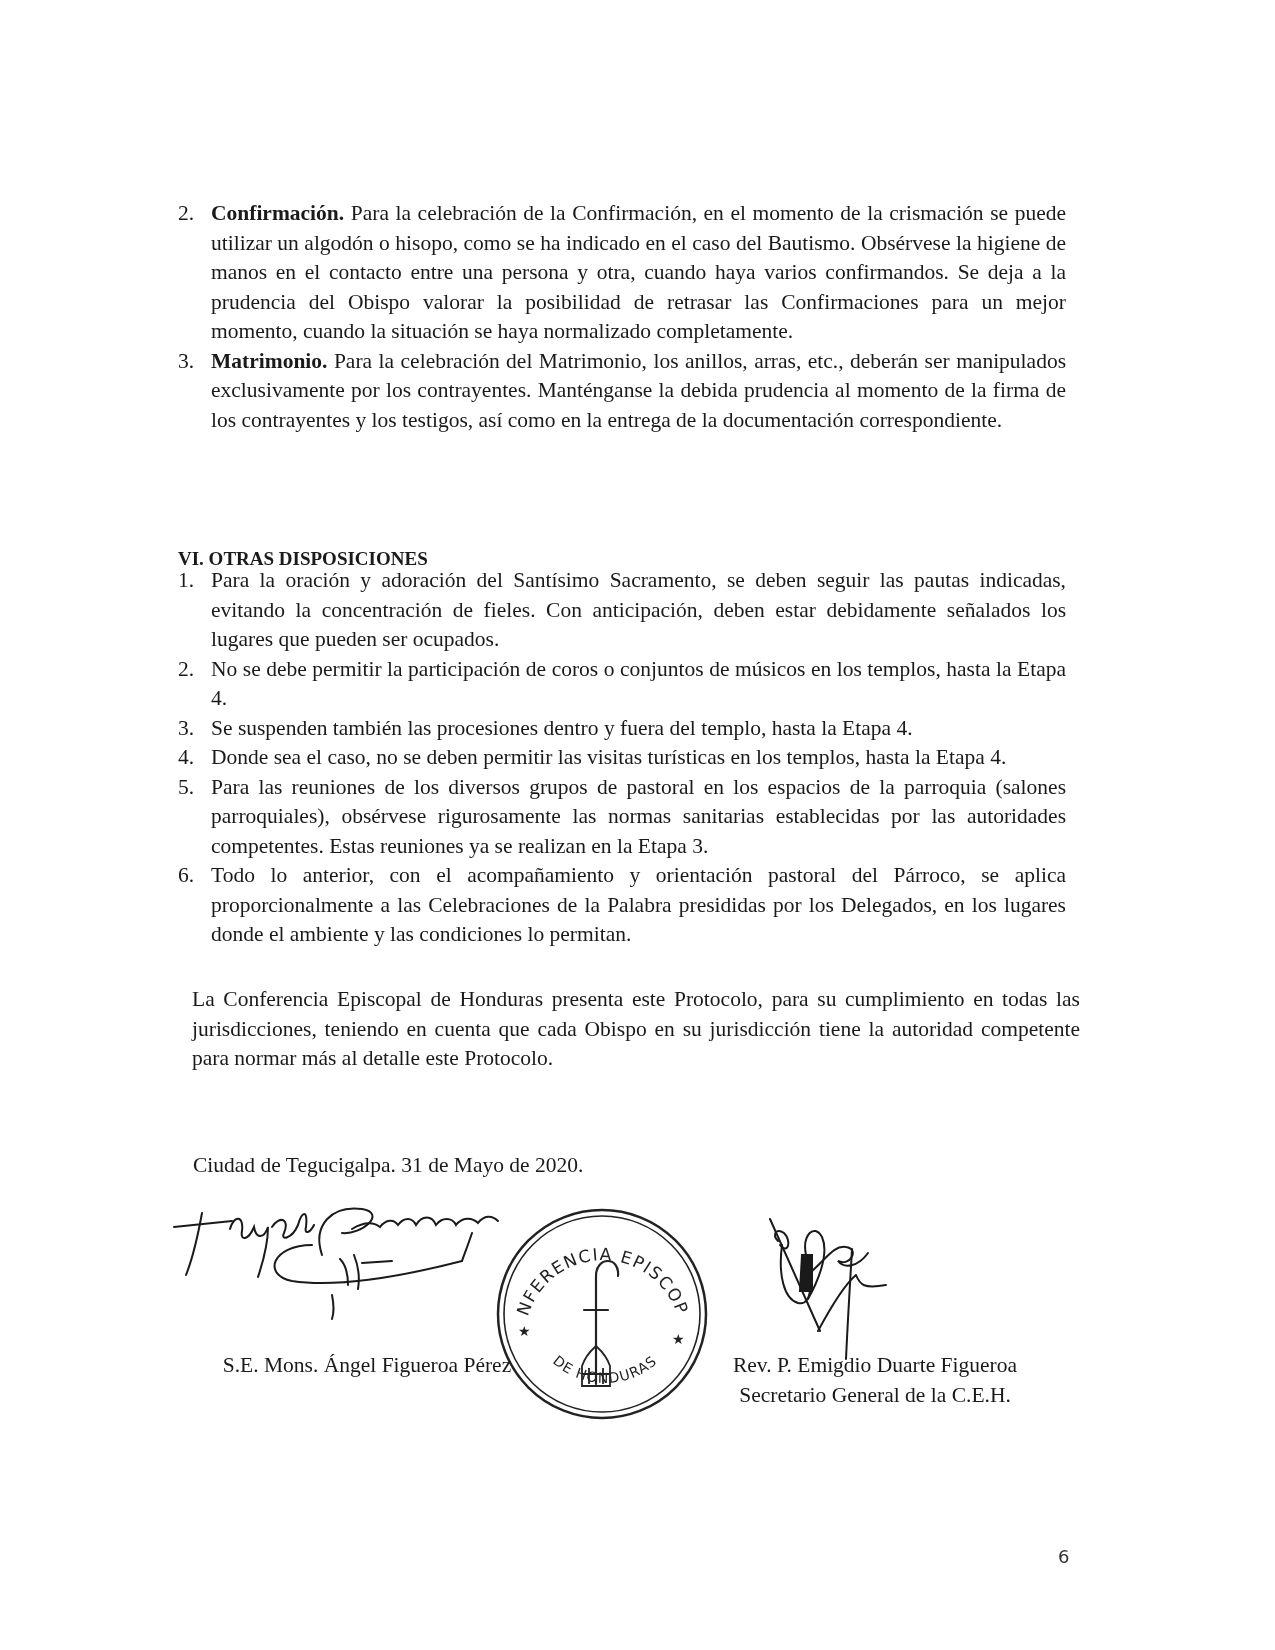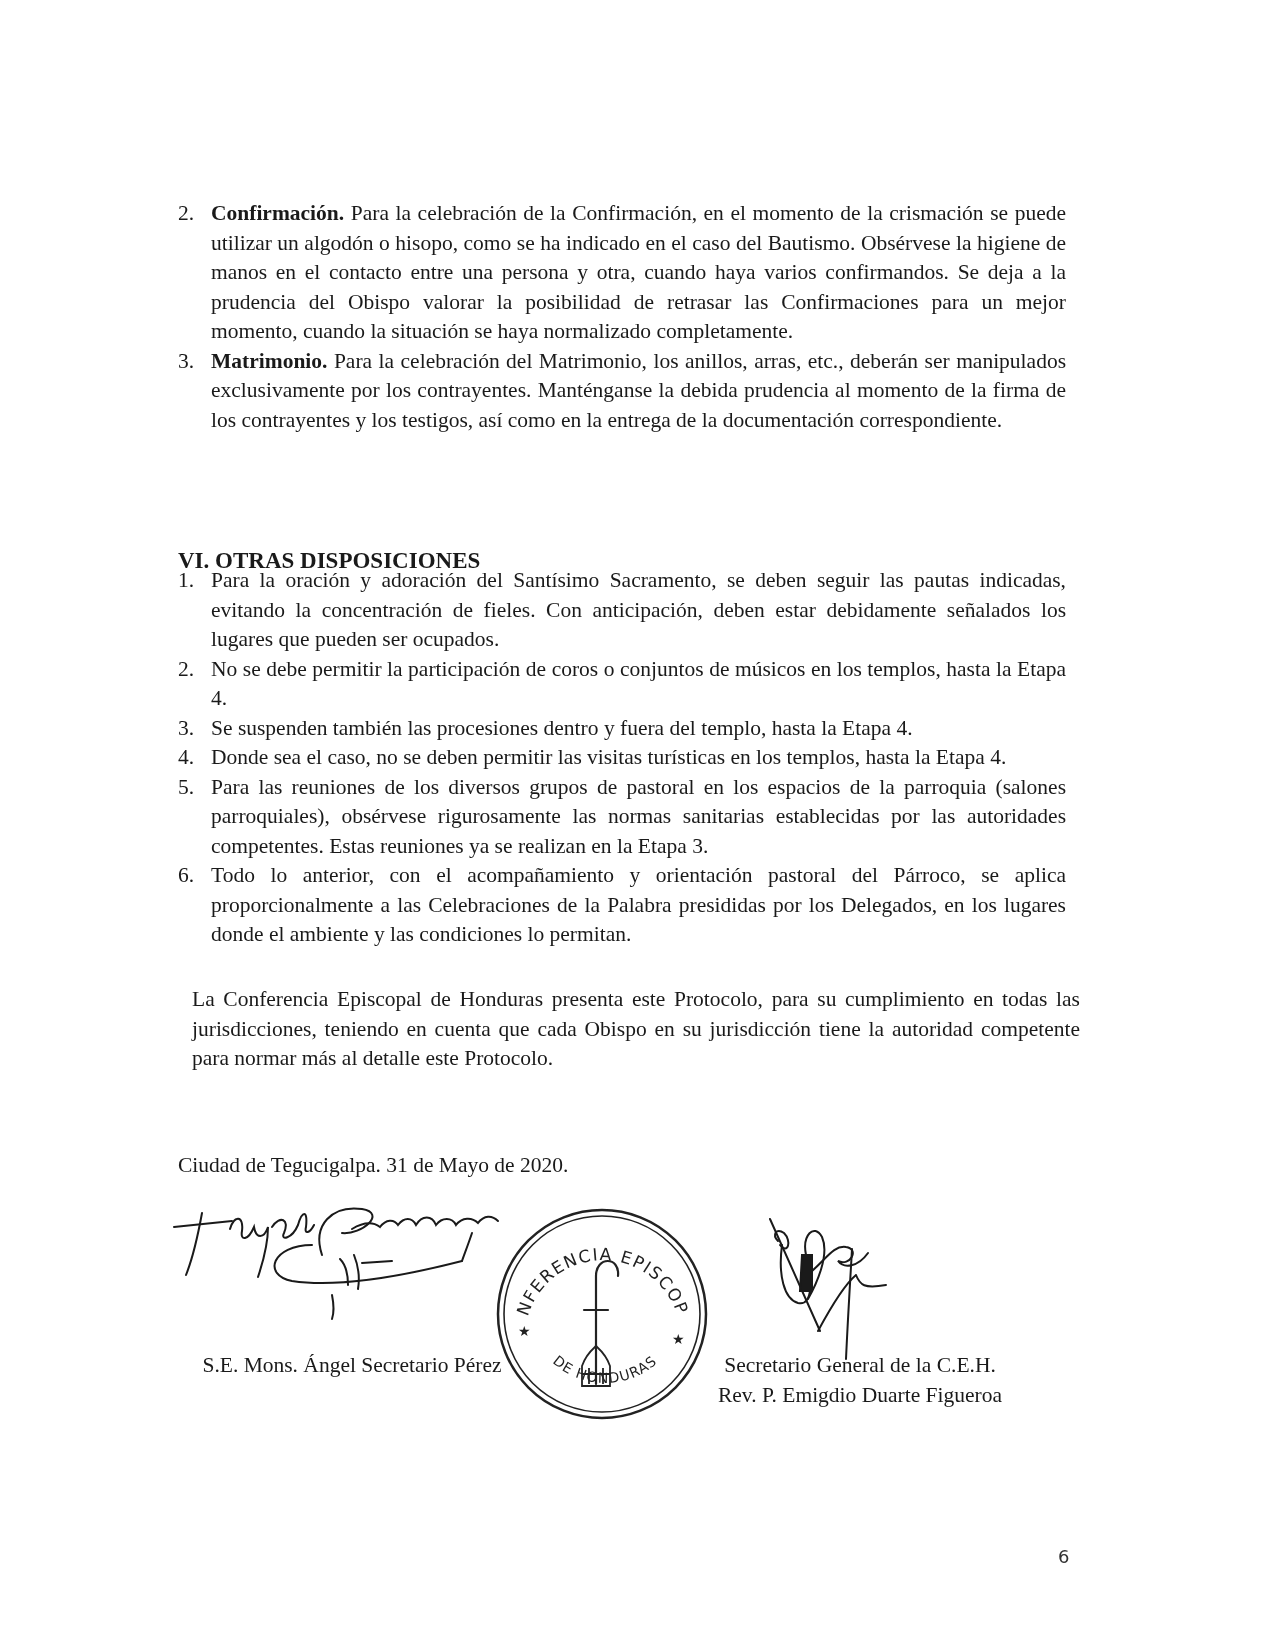--- a/index.html
+++ b/index.html
@@ -1,24 +1,24 @@
 <!DOCTYPE html>
 <html><head>
   <meta charset="utf-8">
   <style>
     html, body { margin: 0; padding: 0; background: #ffffff; }
     body { width: 1275px; height: 1650px; position: relative; overflow: hidden;
            font-family: "Liberation Serif", "DejaVu Serif", serif; color: #1a1a1a; }
     .page { position: absolute; left: 0; top: 0; width: 1275px; height: 1650px; }
-    .text { font-size: 21.5px; line-height: 29.5px; }
+    .text { font-size: 21.5px; line-height: 29.5px; margin-left: 15px; }
     .list { position: absolute; left: 178px; width: 888px; margin: 0; padding: 0; list-style: none; }
     .list li { position: relative; padding-left: 33px; text-align: justify; text-align-last: left; }
     .list li .num { position: absolute; left: 0; top: 0; }
     .list li b { font-weight: bold; }
-    .heading { position: absolute; left: 178px; top: 548px; font-weight: bold; font-size: 23px; }
+    .heading { position: absolute; left: 178px; top: 548px; font-weight: bold; font-size: 19px; }
     .para { position: absolute; left: 178px; width: 888px; text-align: justify; text-align-last: left; }
     .date { position: absolute; left: 178px; top: 1151px; }
     .sig-block { position: absolute; text-align: center; }
     .sig-left { left: 172px; top: 1351px; width: 360px; }
     .sig-right { left: 690px; top: 1351px; width: 340px; }
     .pagenum { position: absolute; left: 1058px; top: 1546px; font-family: "DejaVu Sans", sans-serif; font-size: 18px; color: #333; }
     svg { position: absolute; overflow: visible; }
   </style>
 </head>
 <body>
@@ -118,22 +118,22 @@
       <path d="M90,104 L114,104"></path>
     </g>
 
     <g fill="none" stroke="#222222" stroke-width="1.8">
       <path d="M88,180 L88,160 C92,148 100,142 102,140 C104,142 112,148 116,160 L116,180 Z"></path>
       <path d="M95,162 L95,178 M109,162 L109,178 M88,168 L116,168"></path>
     </g>
   </svg>
 
   <div class="sig-block sig-left text">
-    <div>S.E. Mons. Ángel Secretario Pérez</div>
+    <div>S.E. Mons. Ángel Figueroa Pérez</div>
   </div>
 
   <div class="sig-block sig-right text">
+    <div>Rev. P. Emigdio Duarte Figueroa</div>
     <div>Secretario General de la C.E.H.</div>
-    <div>Rev. P. Emigdio Duarte Figueroa</div>
   </div>
 
   <div class="pagenum">6</div>
 </div>
 
 </body></html>

